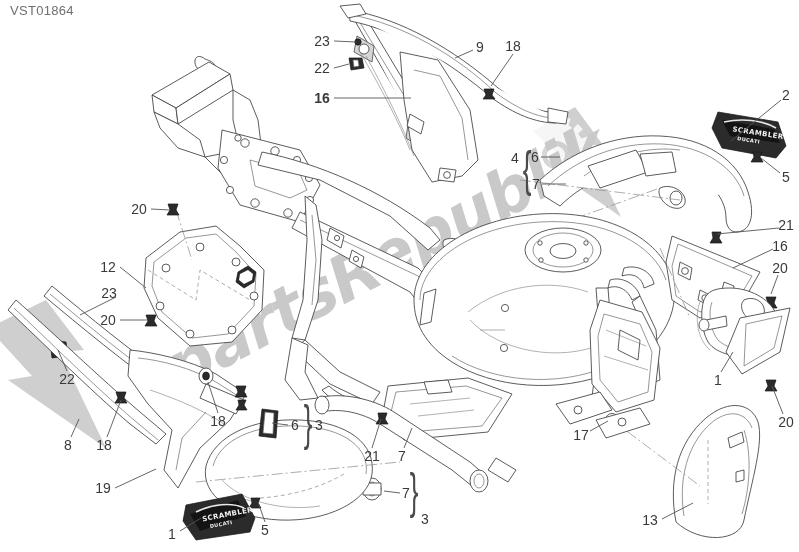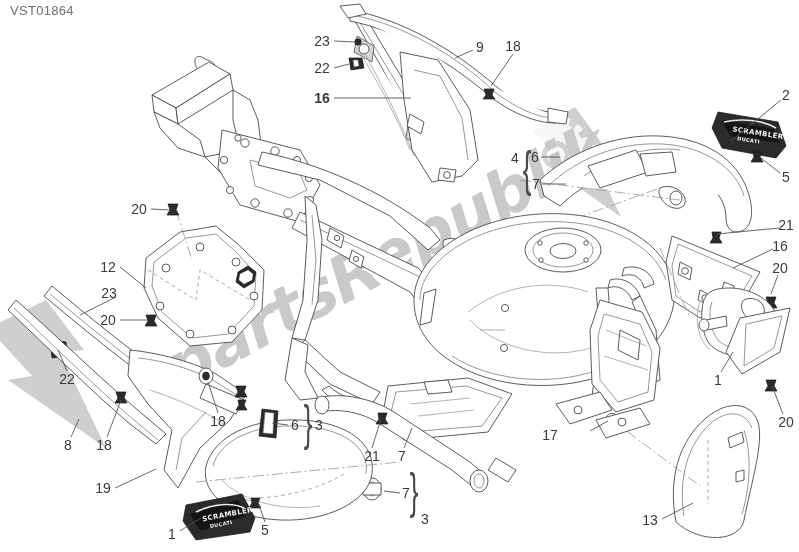--- a/index.html
+++ b/index.html
@@ -550,20 +550,20 @@
       <div class="callout" style="left: 402px; top: 456px;">7</div>
       <div class="callout" style="left: 406px; top: 493px;">7</div>
       <div class="callout" style="left: 425px; top: 519px;">3</div>
       <div class="callout" style="left: 265px; top: 530px;">5</div>
       <div class="callout" style="left: 172px; top: 534px;">1</div>
       <div class="callout" style="left: 786px; top: 225px;">21</div>
       <div class="callout" style="left: 780px; top: 246px;">16</div>
       <div class="callout" style="left: 780px; top: 268px;">20</div>
       <div class="callout" style="left: 718px; top: 380px;">1</div>
       <div class="callout" style="left: 786px; top: 422px;">20</div>
-      <div class="callout" style="left: 550px; top: 435px;">17</div>
+      <div class="callout" style="left: 581px; top: 435px;">17</div>
       <div class="callout" style="left: 650px; top: 520px; text-align: right;">13</div>
       <div class="brace" style="left: 527px; top: 170px;">{</div>
       <div class="brace" style="left: 308px; top: 424px;">}</div>
       <div class="brace" style="left: 414px; top: 492px;">}</div>
     </div>
 
 </div>
 
 </body></html>

